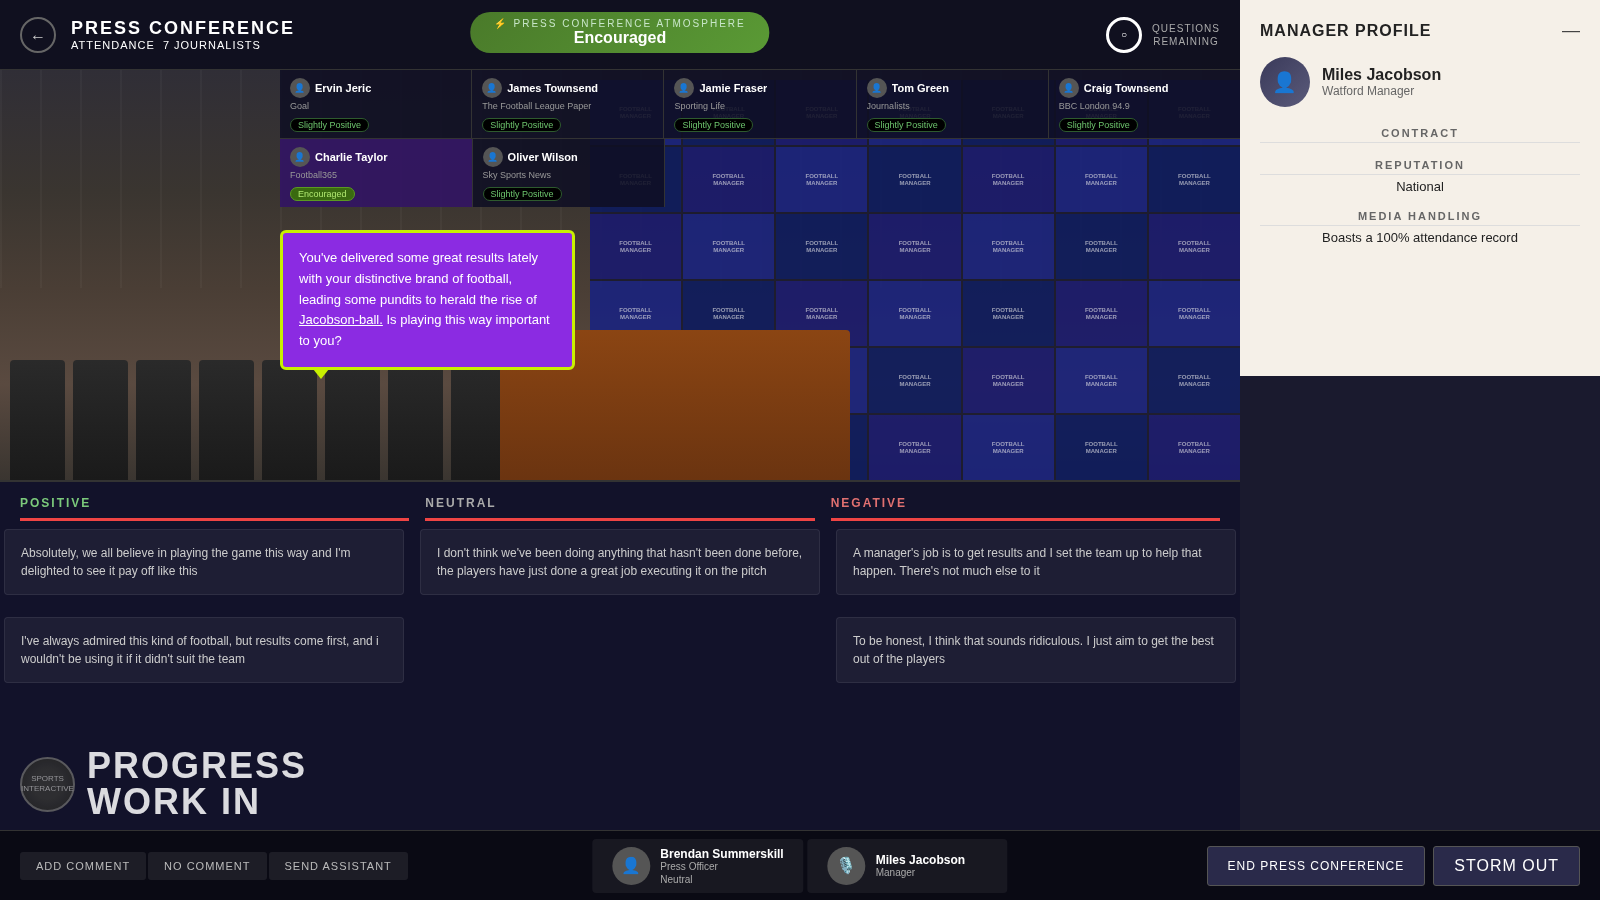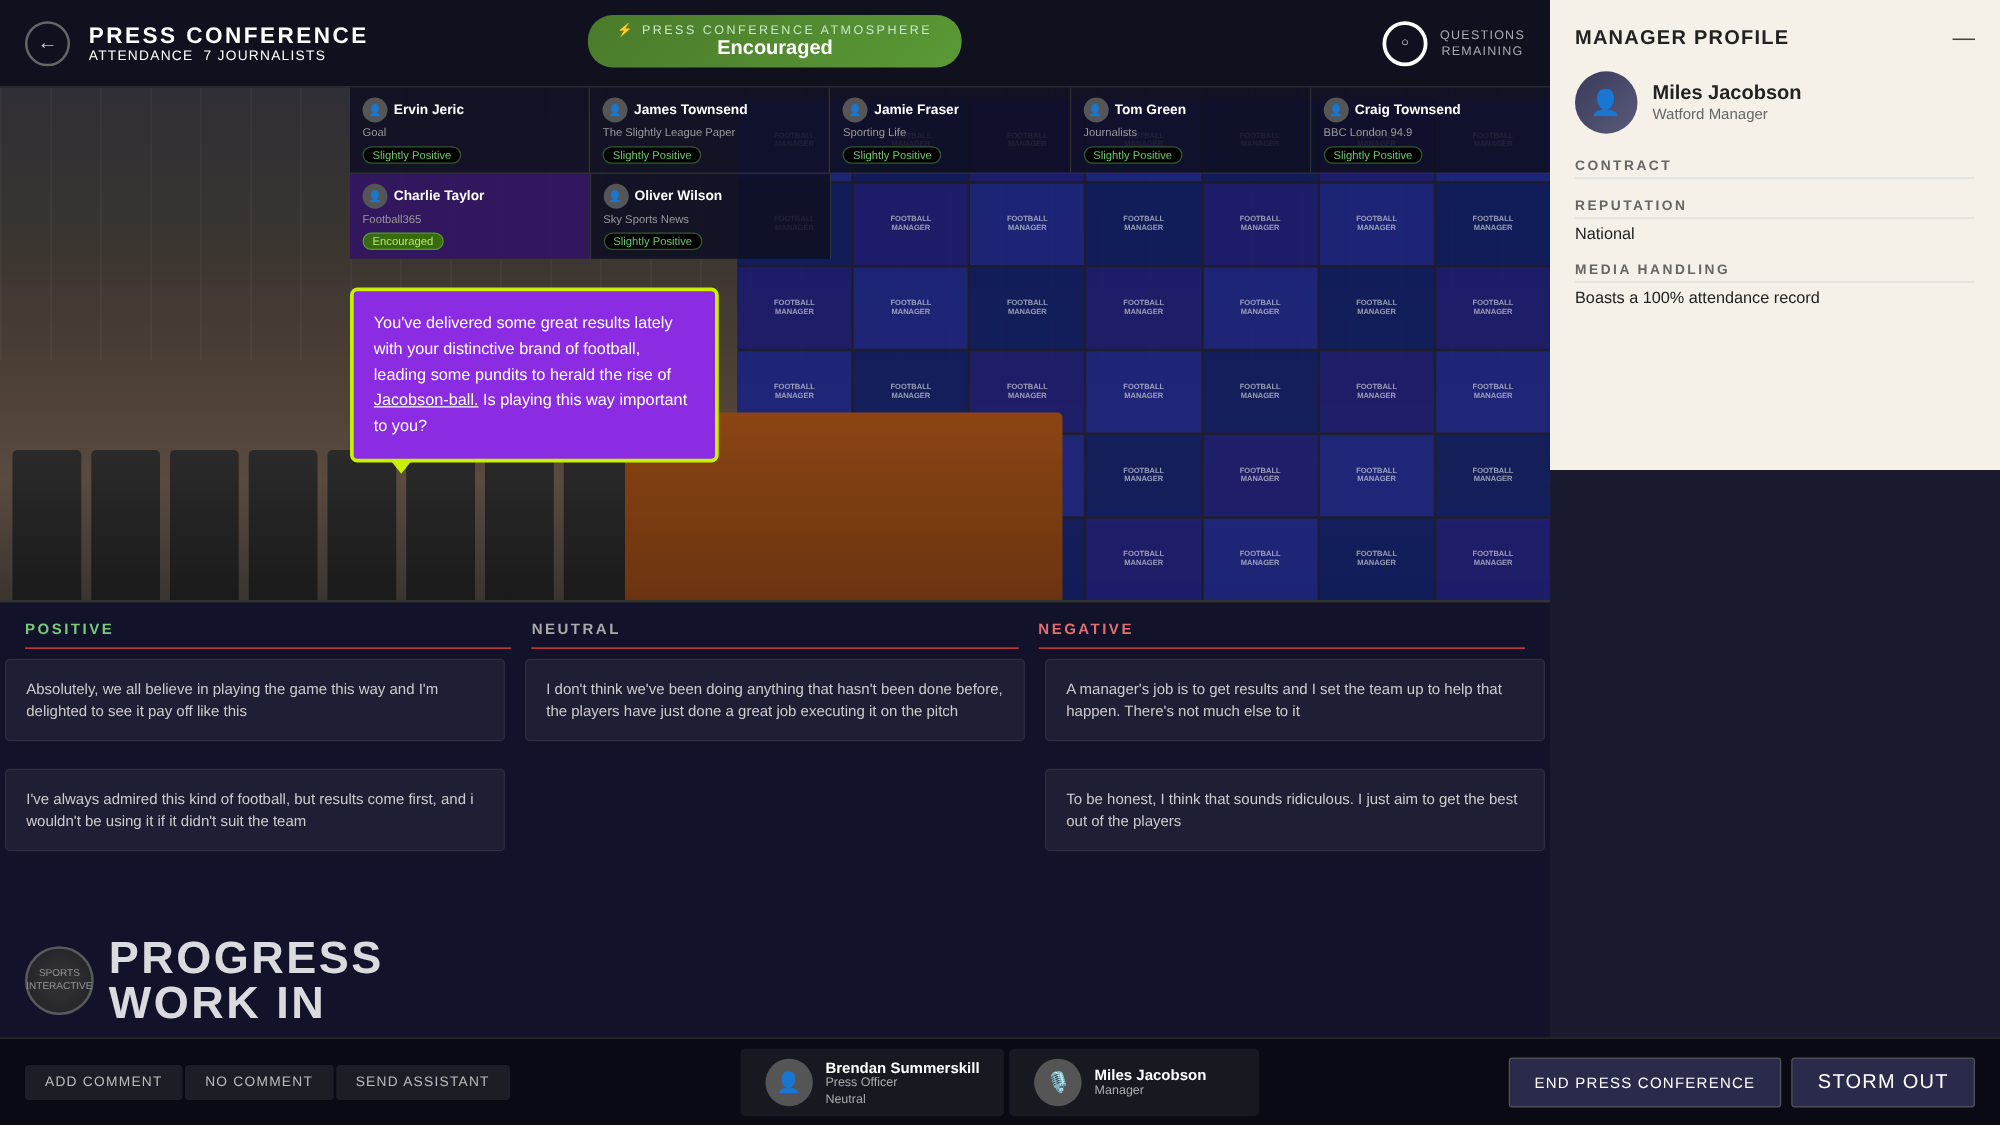--- a/index.html
+++ b/index.html
@@ -292,20 +292,21 @@
       color: #222;
     }
 
     .manager-club {
       font-size: 12px;
       color: #666;
     }
 
     .profile-section {
       margin-bottom: 16px;
+      text-align: center;
     }
 
     .profile-section-title {
       font-size: 11px;
       font-weight: bold;
       color: #666;
       letter-spacing: 2px;
       text-transform: uppercase;
       margin-bottom: 4px;
       border-bottom: 1px solid #ddd;
@@ -330,21 +331,21 @@
       border-top: 2px solid #333;
     }
 
     .column-title {
       font-size: 12px;
       font-weight: bold;
       color: #aaa;
       letter-spacing: 2px;
       text-transform: uppercase;
       padding: 0 0 8px;
-      border-bottom: 1px solid #ef4444;
+      border-bottom: 3px solid #ef4444;
     }
 
     .column-title.positive { color: #7bc97b; }
     .column-title.neutral { color: #aaa; }
     .column-title.negative { color: #e07070; }
 
     .answer-card {
       background: rgba(255,255,255,0.05);
       border-radius: 4px;
       padding: 14px 16px;
@@ -763,21 +764,21 @@
         <div class="jcard-name">Ervin Jeric</div>
       </div>
       <div class="jcard-outlet">Goal</div>
       <span class="sbadge sbadge-sp">Slightly Positive</span>
     </div>
       <div class="jcard">
       <div class="jcard-name-row">
         <div class="jcard-avatar">👤</div>
         <div class="jcard-name">James Townsend</div>
       </div>
-      <div class="jcard-outlet">The Slightly League Paper</div>
+      <div class="jcard-outlet">The Football League Paper</div>
       <span class="sbadge sbadge-sp">Slightly Positive</span>
     </div>
       <div class="jcard">
       <div class="jcard-name-row">
         <div class="jcard-avatar">👤</div>
         <div class="jcard-name">Jamie Fraser</div>
       </div>
       <div class="jcard-outlet">Sporting Life</div>
       <span class="sbadge sbadge-sp">Slightly Positive</span>
     </div>

